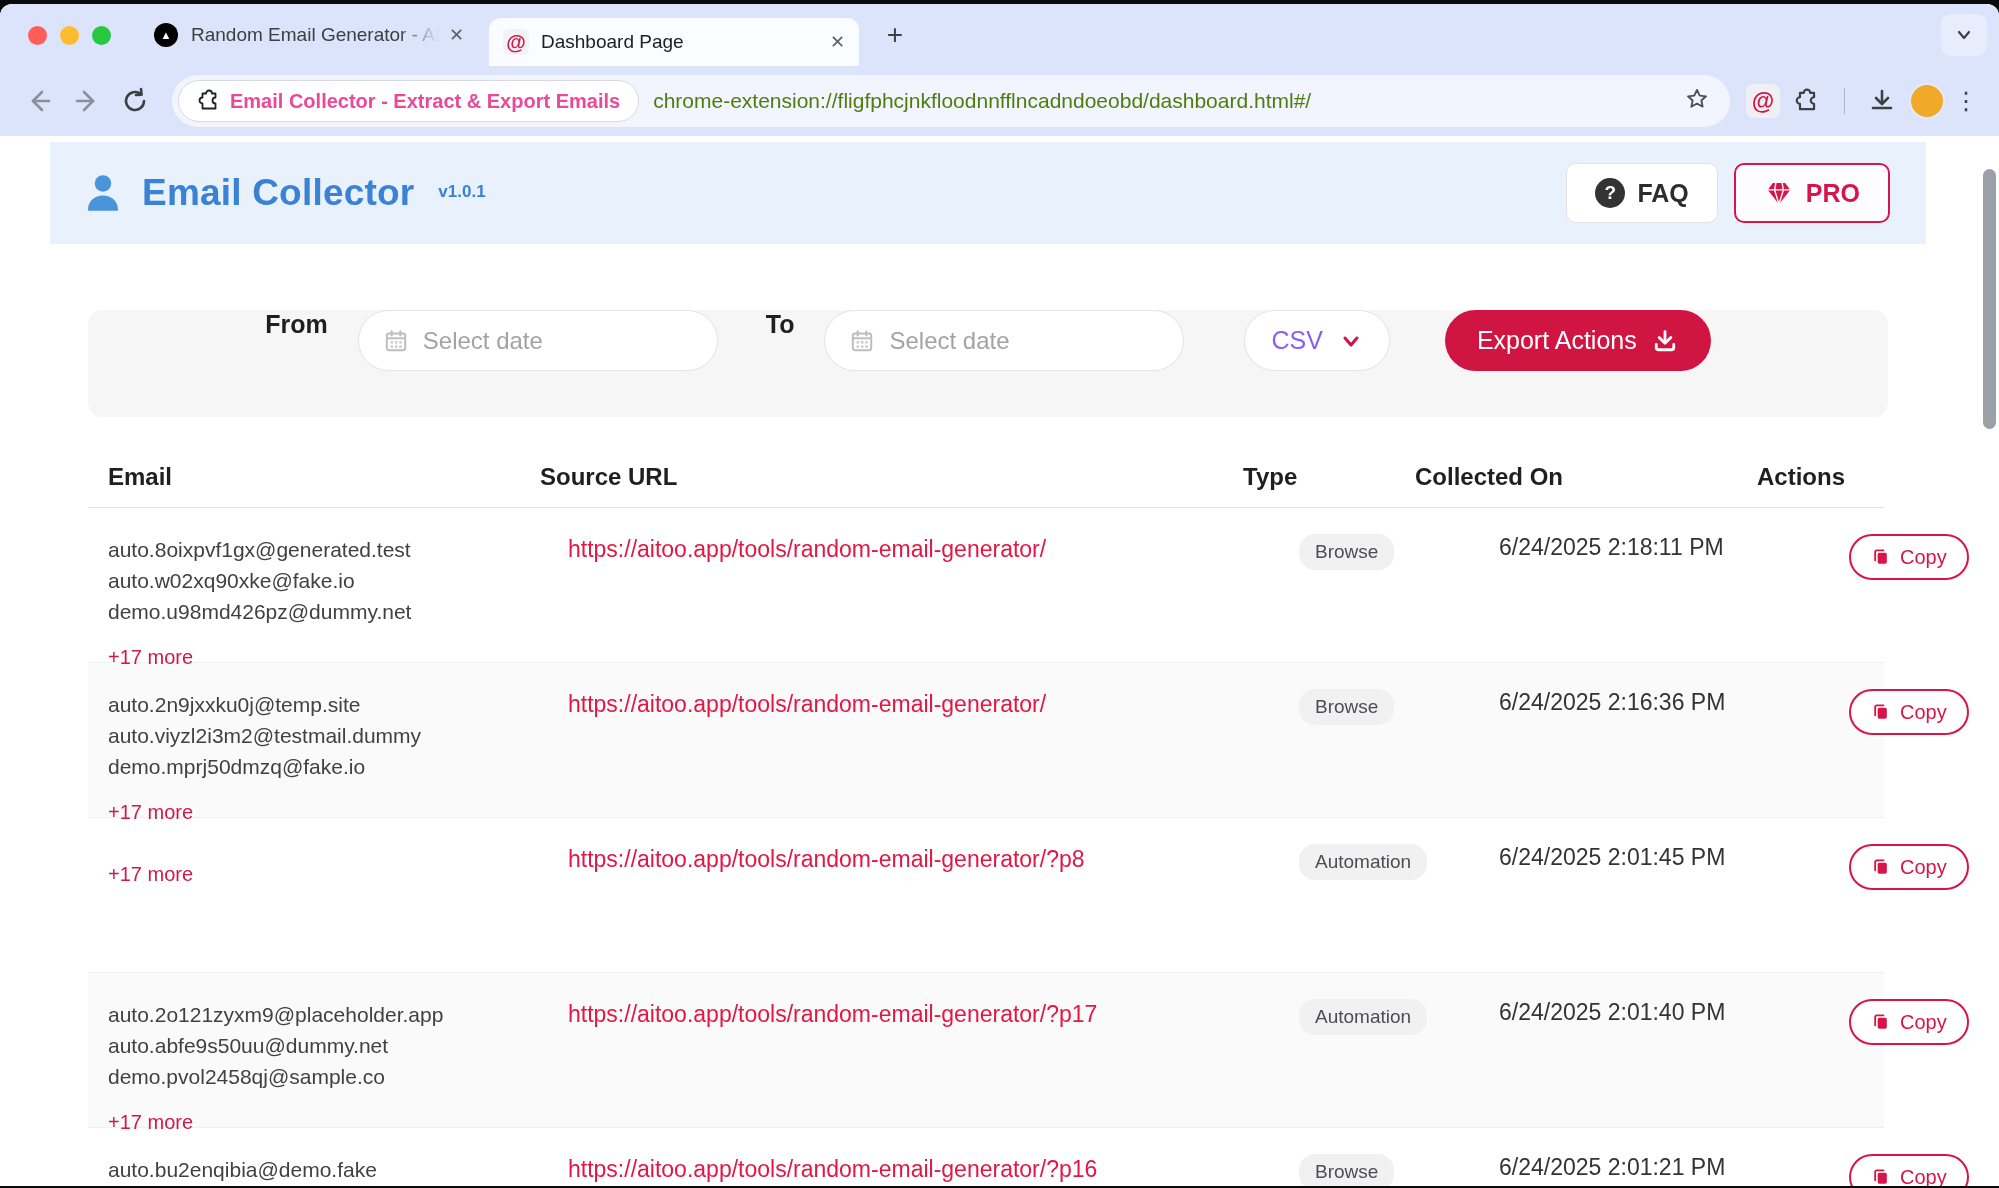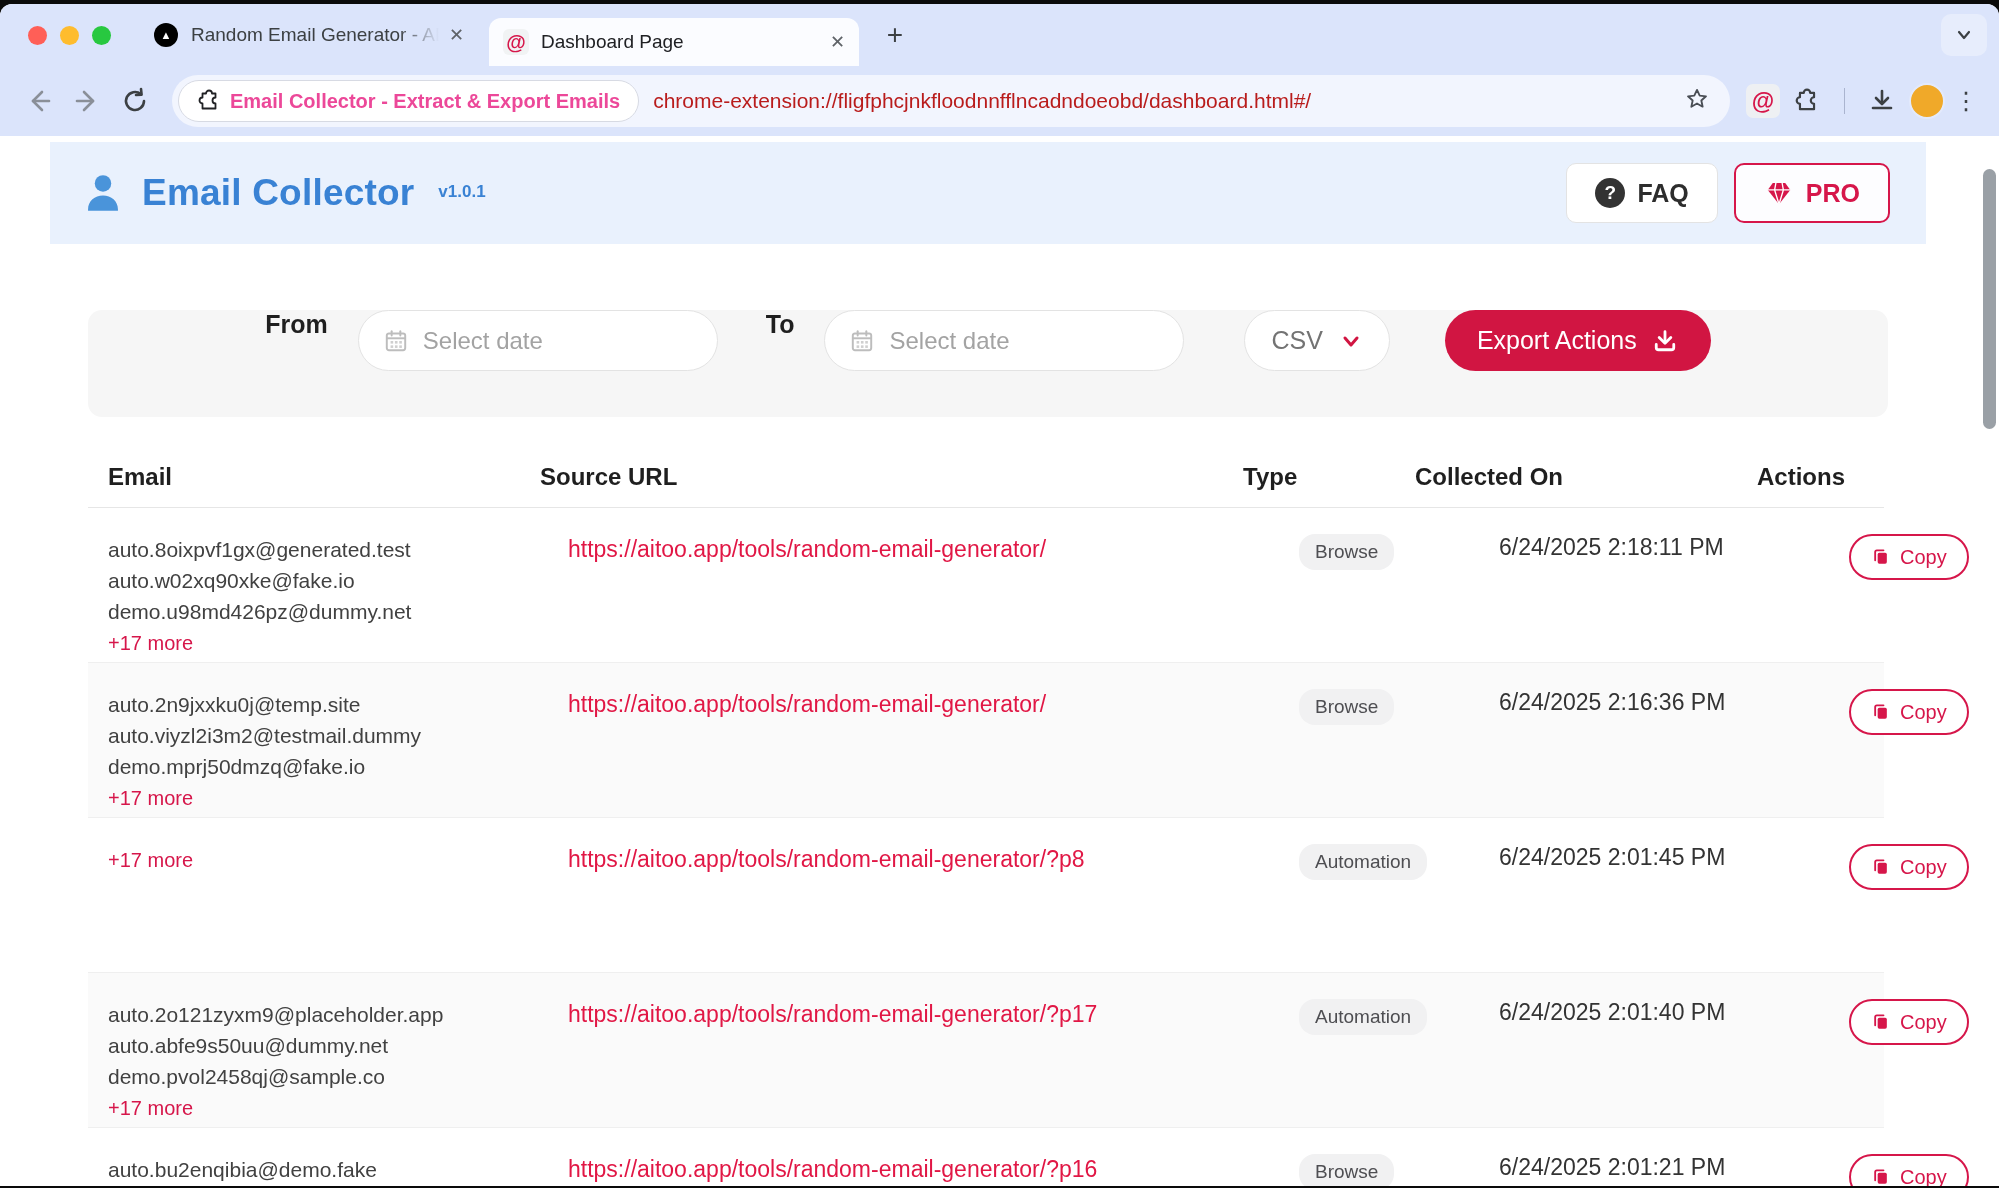--- a/index.html
+++ b/index.html
@@ -32,21 +32,21 @@
   .strip-chevron { margin-left:auto; width:46px; height:42px; background:#e7edfc; border-radius:10px;
                    display:flex; align-items:center; justify-content:center; }
 
   
   .toolbar { height:70px; background:#dbe4fb; display:flex; align-items:center; padding:0 18px; gap:6px; }
   .nav-icon { width:42px; height:42px; display:flex; align-items:center; justify-content:center; border-radius:50%; }
   .omnibox { flex:1; height:52px; background:#f2f5fe; border-radius:26px; display:flex; align-items:center;
              padding:0 20px 0 6px; margin:0 10px; min-width:0; }
   .ext-chip { height:42px; background:#ffffff; border:1px solid #d7dae3; border-radius:21px; display:flex;
               align-items:center; gap:9px; padding:0 18px; font-size:20px; font-weight:700; color:#ec4899; white-space:nowrap; }
-  .url-text { font-size:21px; color:#b91c1c; margin-left:14px; white-space:nowrap; overflow:hidden; flex:1; }
+  .url-text { font-size:21px; color:#4d7c0f; margin-left:14px; white-space:nowrap; overflow:hidden; flex:1; }
   .star { margin-left:10px; flex:none; }
   .pinned-at { width:34px; height:34px; border-radius:7px; background:#eef0f3; color:#d6164a; font-weight:700;
                font-size:23px; display:flex; align-items:center; justify-content:center; }
   .tb-divider { width:1px; height:26px; background:#aab4cf; margin:0 10px; }
   .avatar { width:36px; height:36px; border-radius:50%; background:#f0a929; border:2px solid #e3eafc; }
   .kebab { font-size:24px; color:#3c4043; letter-spacing:0; width:30px; text-align:center; }
 
   
   .page { position:relative; height:1050px; background:#fff; overflow:hidden; }
   .scrollbar { position:absolute; top:0; right:3px; width:13px; height:100%; }
@@ -70,34 +70,34 @@
   
   .filter-bar { margin:66px 111px 0 88px; height:107px; background:#f6f6f6; border-radius:14px;
                 display:flex; align-items:flex-start; justify-content:center; gap:0; }
   .flabel { font-size:25px; font-weight:700; color:#1f1f1f; }
   .date-input { display:flex; align-items:center; gap:14px; width:360px; height:61px; background:#fff;
                 border:1px solid #e3e3e3; border-radius:31px; padding:8px 24px; margin-left:30px; }
   .date-placeholder { font-size:24px; color:#a3a3a3; }
   .to-label { margin-left:48px; }
   .csv-select { display:flex; align-items:center; gap:16px; height:61px; background:#fff; border:1px solid #e3e3e3;
                 border-radius:31px; padding:0 26px; margin-left:60px; cursor:pointer; }
-  .csv-value { font-size:25px; color:#737373; }
+  .csv-value { font-size:25px; color:#8b5cf6; }
   .export-btn { display:flex; align-items:center; gap:14px; height:61px; background:#d11542; color:#fff; border:none;
                 border-radius:31px; padding:0 32px; font-size:25px; font-weight:500; margin-left:55px; cursor:pointer;
                 font-family:inherit; }
 
   
   .table { margin:0 115px 0 88px; }
   .thead { display:grid; grid-template-columns:432px 703px 172px 342px 1fr; padding:46px 0 16px 20px;
            font-size:24px; font-weight:700; color:#1f1f1f; border-bottom:1px solid #e6e6e6; }
   .trow { display:grid; grid-template-columns:432px 703px 172px 342px 1fr; padding:26px 0 0 20px; height:155px;
           border-bottom:1px solid #efefef; background:#fff;gap:28px; }
   .trow.alt { background:#fafafa; }
   .email-line { font-size:21px; color:#414141; line-height:31px; }
-  .more-link { font-size:20px; color:#d6164a; margin-top:5px; cursor:pointer; }
+  .more-link { font-size:20px; color:#d6164a; margin-top:19px; cursor:pointer; }
   .url-link { font-size:23px; color:#e11745; text-decoration:none; line-height:30px; display:inline-block; }
   .badge { display:inline-block; background:#f1f1f2; color:#4e4e52; border-radius:16px; padding:7px 16px;
            font-size:19px; height:fit-content; }
   .cell.date-cell { font-size:23px; color:#333; }
   .copy-btn { display:inline-flex; align-items:center; gap:9px; height:46px; padding:0 20px; background:#fff;
               border:2px solid #d6164a; border-radius:23px; color:#d6164a; font-size:20px; font-weight:500;
               cursor:pointer; font-family:inherit; margin-left:-20px; }
   .cell { min-width:0; }
 </style>
 </head>

